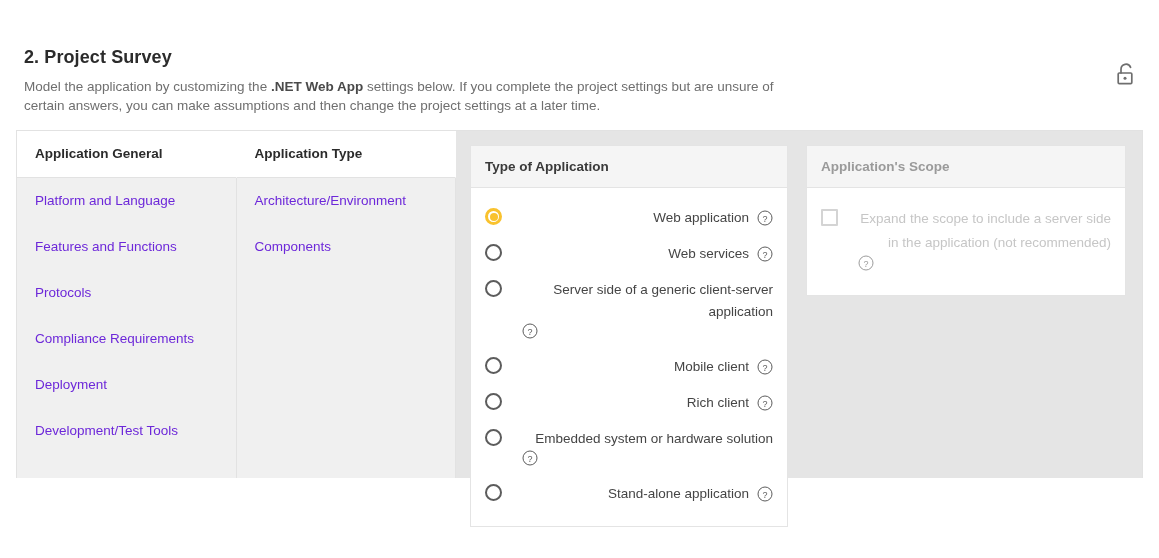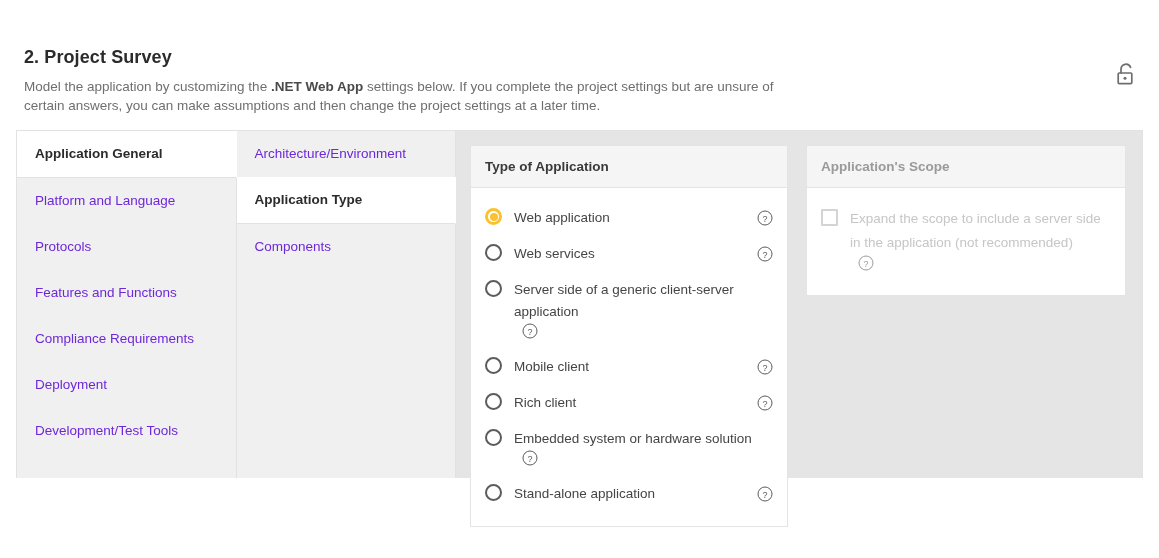--- a/index.html
+++ b/index.html
@@ -132,20 +132,21 @@
     padding: 13px 14px 13px 14px;
     font-size: 13.5px;
     font-weight: bold;
     color: #3a3a3a;
   }
   .panel-header.muted { color: #9a9a9a; }
 
   .panel-body {
     box-sizing: border-box;
     padding: 12px 12px 14px 12px;
+    text-align: right;
   }
 
   
   .option-row {
     display: flex;
     align-items: flex-start;
     padding: 7px 2px 7px 2px;
     cursor: pointer;
   }
   .radio {
@@ -244,30 +245,30 @@
     </svg>
   </div>
 </div>
 
 <div class="survey-card">
   <div class="card-inner">
 
     <div class="nav-col nav-col-1">
       <div class="nav-item active"><span>Application General</span></div>
       <div class="nav-item"><span>Platform and Language</span></div>
+      <div class="nav-item"><span>Features and Functions</span></div>
       <div class="nav-item"><span>Protocols</span></div>
-      <div class="nav-item"><span>Features and Functions</span></div>
       <div class="nav-item"><span>Compliance Requirements</span></div>
       <div class="nav-item"><span>Deployment</span></div>
       <div class="nav-item"><span>Development/Test Tools</span></div>
     </div>
 
     <div class="nav-col nav-col-2">
+      <div class="nav-item active"><span>Application Type</span></div>
       <div class="nav-item"><span>Architecture/Environment</span></div>
-      <div class="nav-item active"><span>Application Type</span></div>
       <div class="nav-item"><span>Components</span></div>
     </div>
 
     <div class="content-col">
 
       <div class="panel panel-type">
         <div class="panel-header">Type of Application</div>
         <div class="panel-body">
 
           <div class="option-row">

